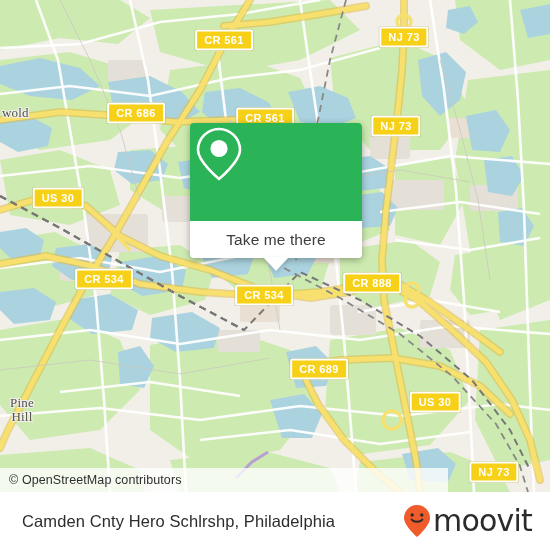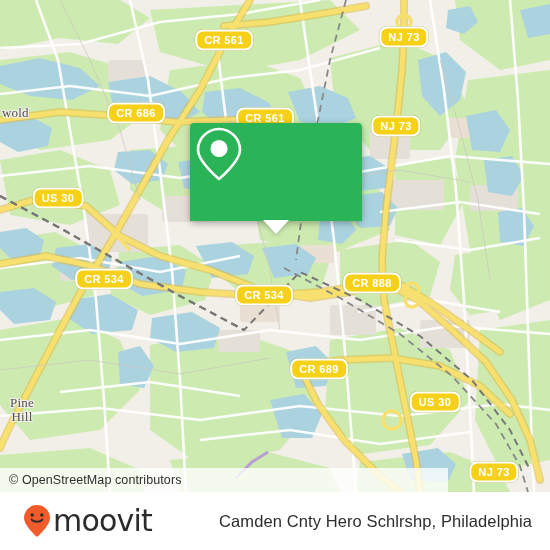--- a/index.html
+++ b/index.html
@@ -19,21 +19,21 @@
     position:absolute;color:#53534f;font-size:13px;line-height:13.5px;
     letter-spacing:.2px;text-align:center;white-space:pre-line;
     text-shadow:1px 0 #f2efe9,-1px 0 #f2efe9,0 1px #f2efe9,0 -1px #f2efe9,
                 1px 1px #f2efe9,-1px -1px #f2efe9,1px -1px #f2efe9,-1px 1px #f2efe9;
     pointer-events:none;
     font-family:Liberation Serif, serif;
   }
 
   
   .shield{
-    position:absolute;background:#f7d117;border:2px solid #ffffff;border-radius:8px;
+    position:absolute;background:#f7d117;border:2px solid #ffffff;border-radius:2px;
     color:#ffffff;font-size:11px;font-weight:bold;letter-spacing:.4px;
     padding:1px 7px 2px 7px;white-space:nowrap;line-height:14px;
     box-shadow:0 0 0 .5px rgba(160,140,20,.45);
     transform:translate(-50%,-50%);
   }
 
   
   #popup{
     position:absolute;left:190px;top:123px;width:172px;
     border-radius:4px;box-shadow:0 2px 7px rgba(0,0,0,.33);
@@ -263,37 +263,40 @@
     <div class="shield" style="left:435px;top:402px;">US 30</div>
     <div class="shield" style="left:494px;top:472px;">NJ 73</div>
 
     <div id="popup">
       <div id="popup-top">
         <svg width="58" height="62" viewBox="0 0 58 62">
           <path d="M29 6 C17.4 6 8 15.4 8 27 C8 38.6 29 56 29 56 C29 56 50 38.6 50 27 C50 15.4 40.6 6 29 6 Z" fill="none" stroke="#ffffff" stroke-width="2.6" stroke-linejoin="round"></path>
           <circle cx="29" cy="25.5" r="8.6" fill="#ffffff"></circle>
         </svg>
       </div>
+      <div id="popup-bottom">
+        <span class="cta">Take me there</span>
+      </div>
       <div id="popup-tail"></div>
     </div>
 
     <div id="attrib">
       <span>© OpenStreetMap contributors</span>
     </div>
   </div>
 
   <div id="bottombar">
 
     <div id="bottombar-inner">
+      <div id="place-title">Camden Cnty Hero Schlrshp, Philadelphia</div>
       <div id="moovit-logo">
         <svg width="30" height="34" viewBox="0 0 30 34">
           <path d="M15 1 C7.8 1 2 6.8 2 14 C2 21.8 15 33 15 33 C15 33 28 21.8 28 14 C28 6.8 22.2 1 15 1 Z" fill="#ef5b2b"></path>
           <circle cx="10.2" cy="11" r="1.7" fill="#2b2b2b"></circle>
           <circle cx="19.8" cy="11" r="1.7" fill="#2b2b2b"></circle>
           <path d="M9.6 15.6 C11.4 18.4 18.6 18.4 20.4 15.6" stroke="#2b2b2b" stroke-width="1.9" fill="none" stroke-linecap="round"></path>
         </svg>
         <span id="moovit-word">moovit</span>
       </div>
-      <div id="place-title">Camden Cnty Hero Schlrshp, Philadelphia</div>
     </div>
   </div>
 
 </div>
 
 </body></html>

